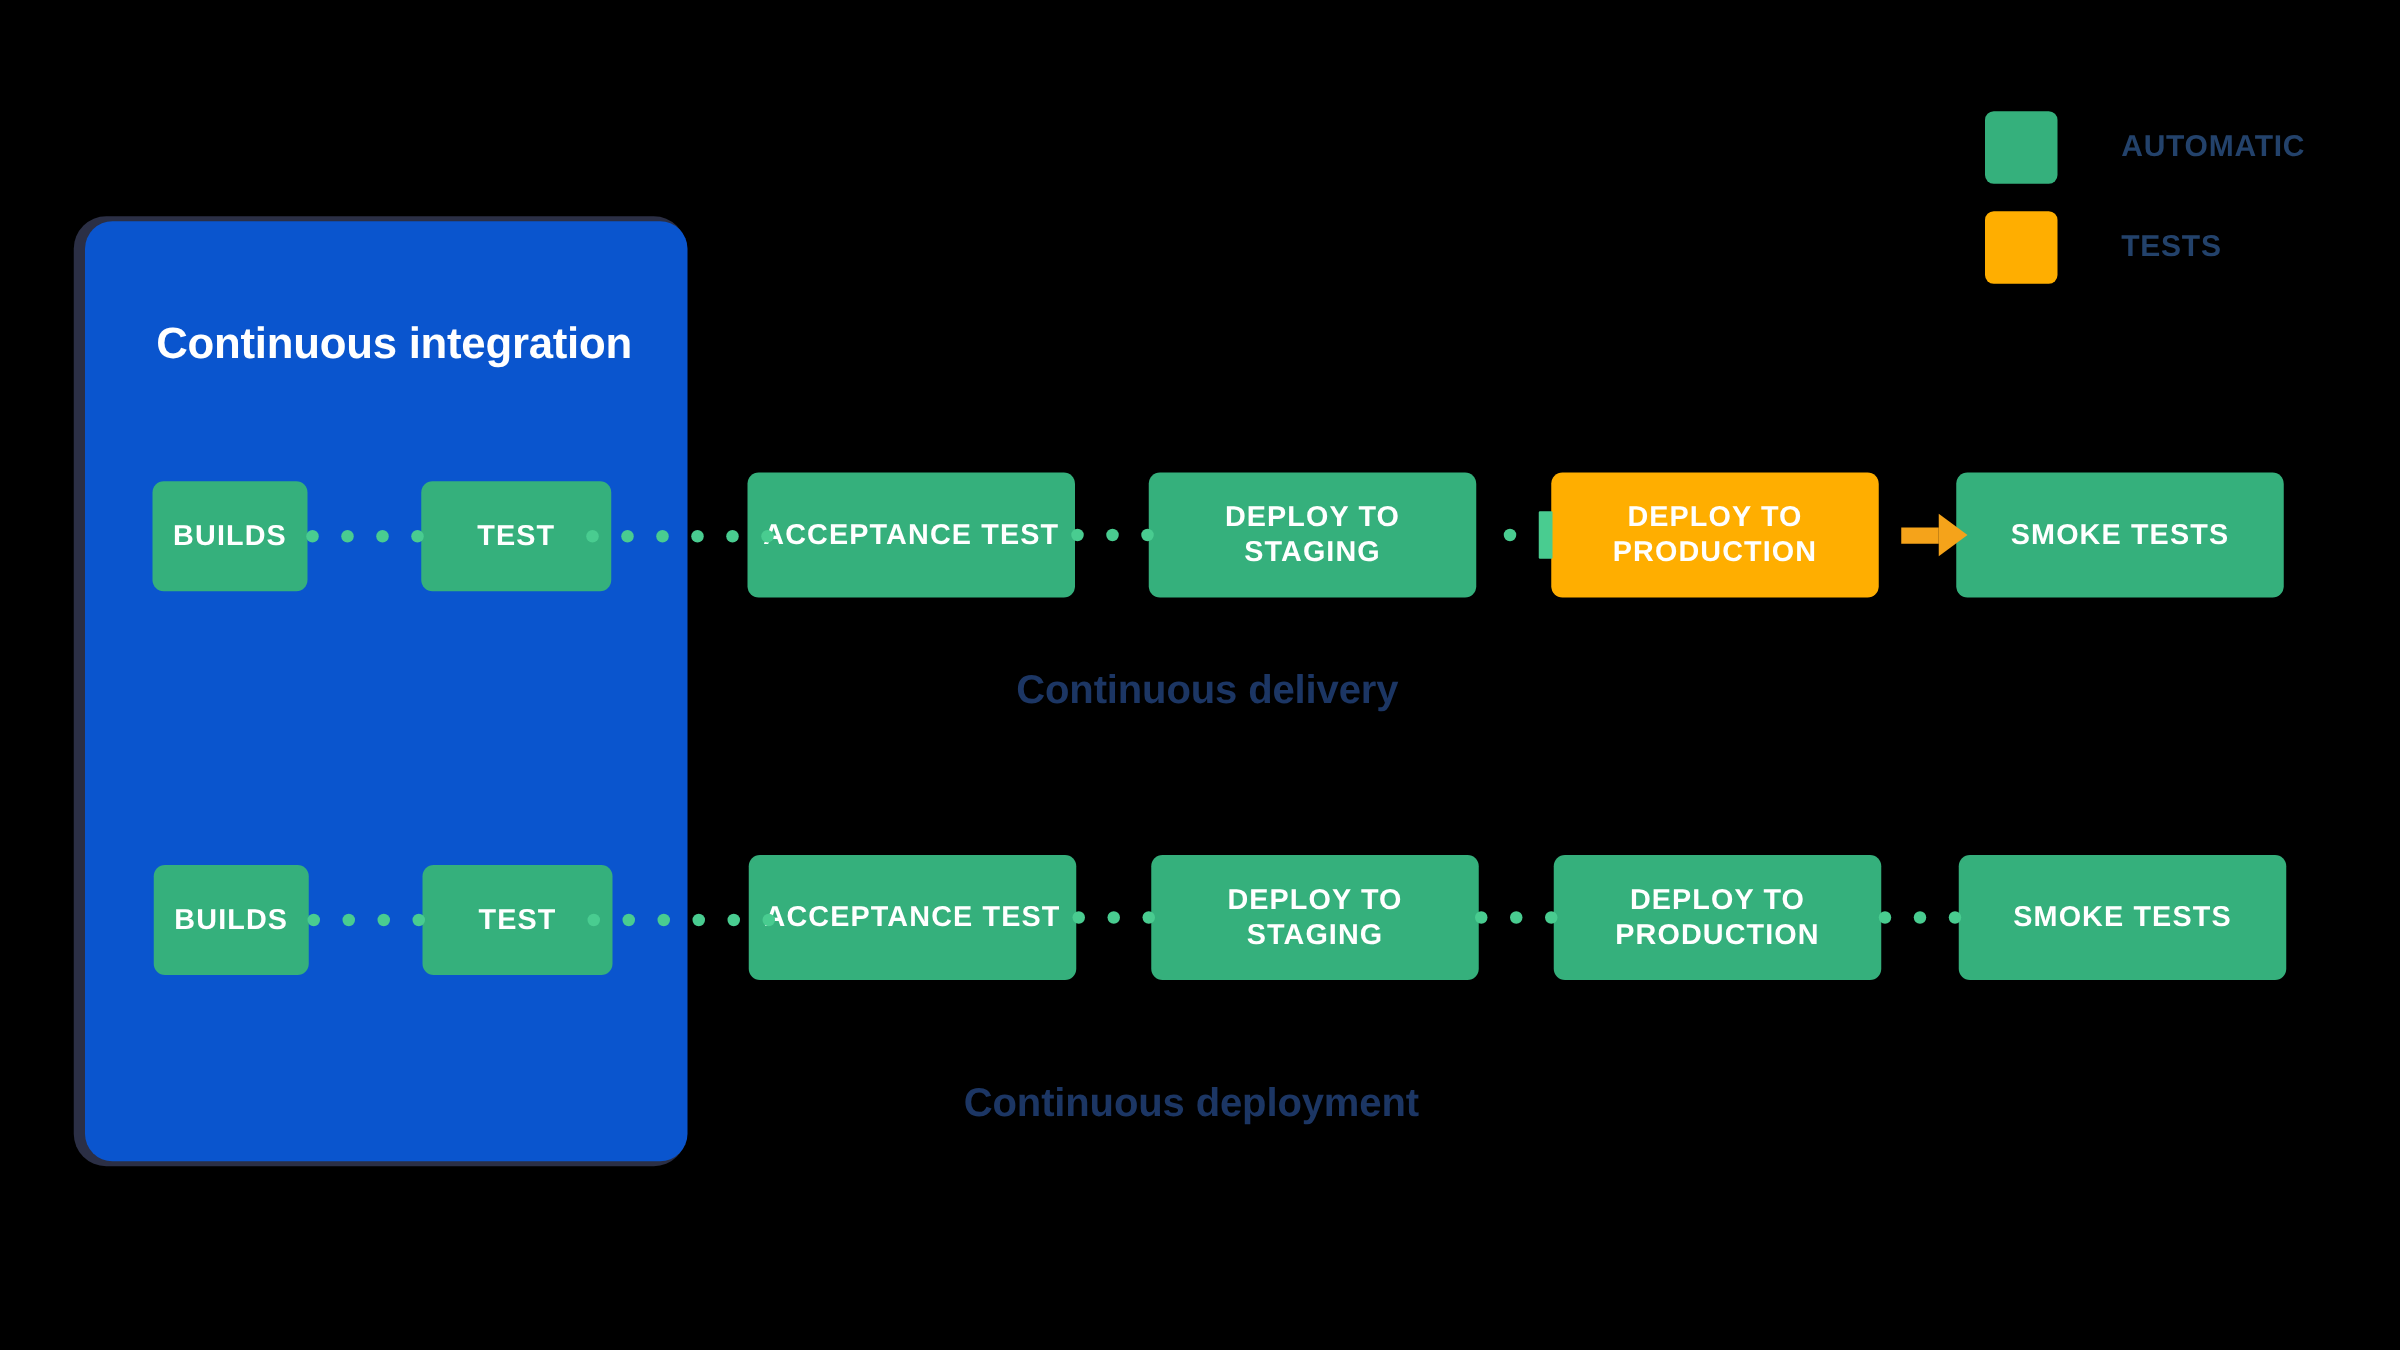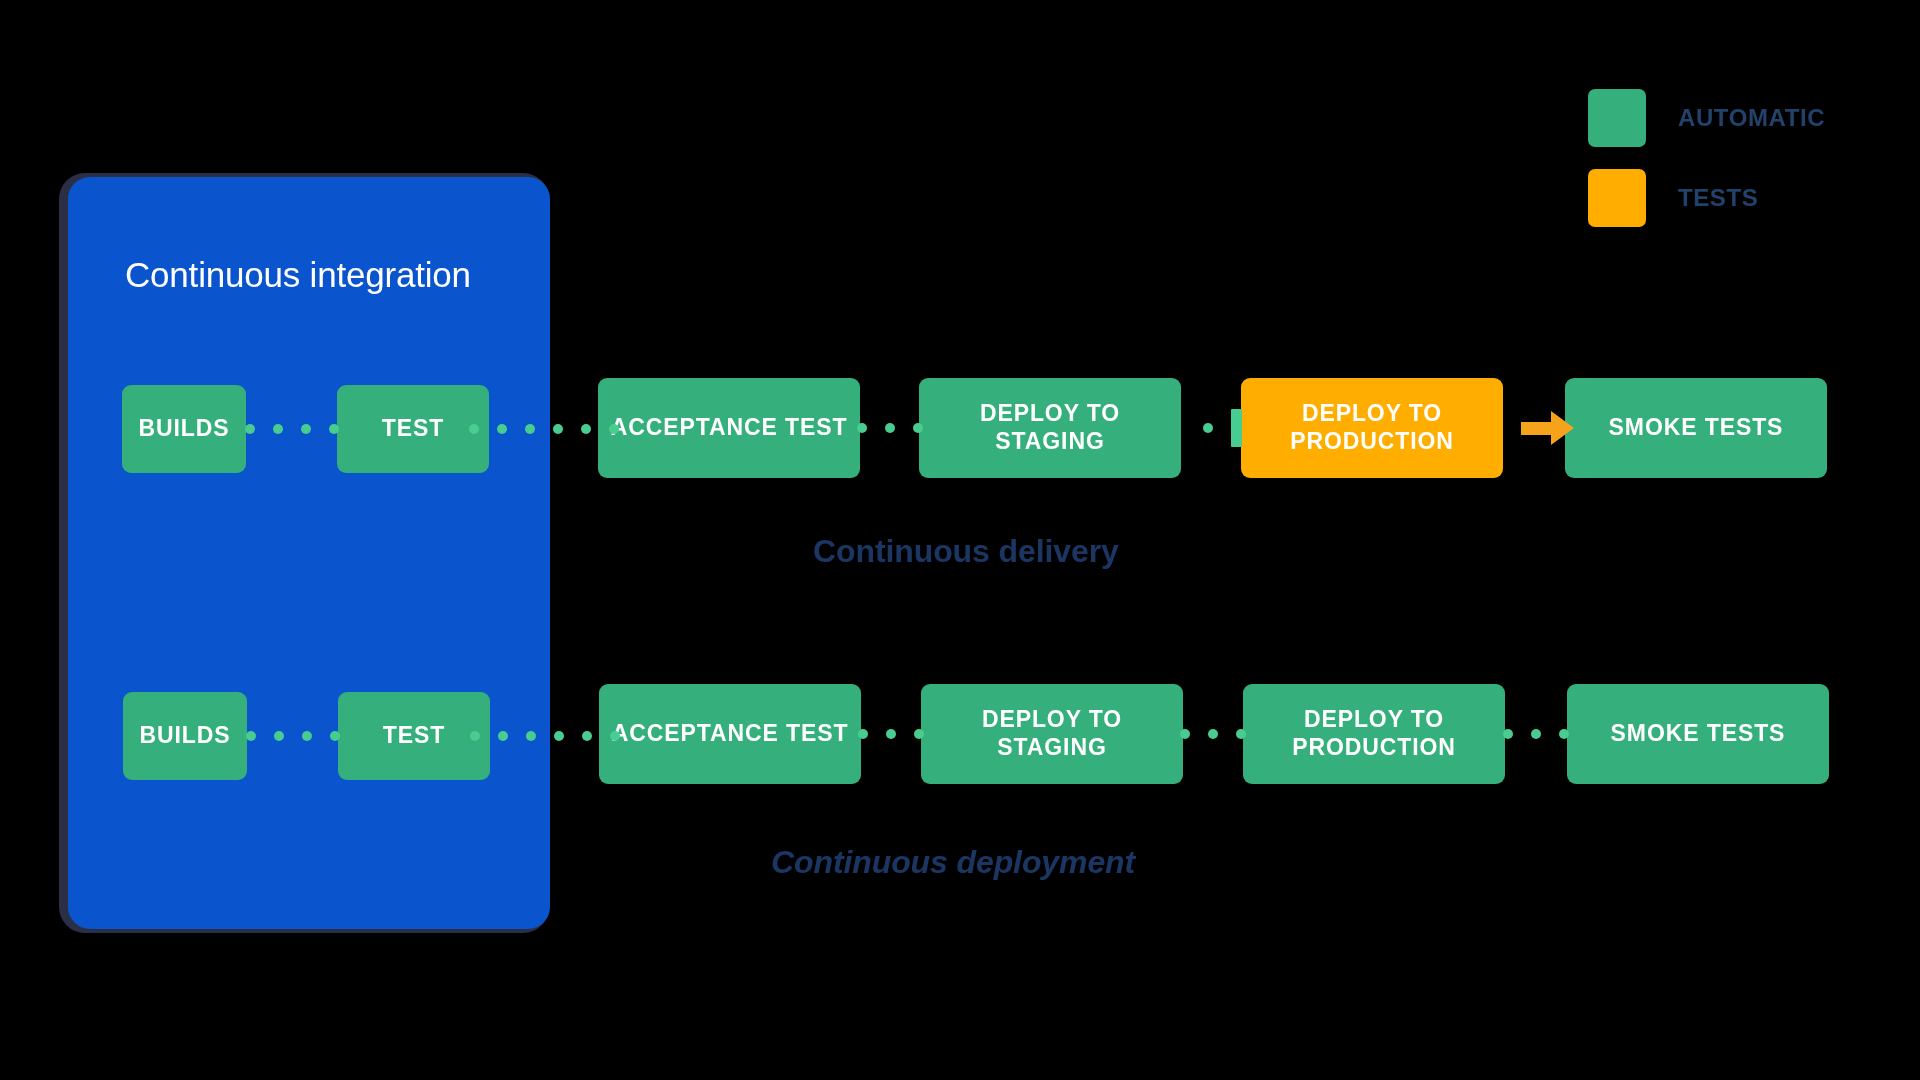--- a/index.html
+++ b/index.html
@@ -28,20 +28,21 @@
     position: absolute;
     left: 1588px;
     top: 88px;
     width: 300px;
   }
   .legend-row {
     display: flex;
     align-items: center;
     height: 60px;
     margin-bottom: 20px;
+    gap: 19px;
   }
   .legend-swatch {
     width: 58px;
     height: 58px;
     border-radius: 7px;
     flex: 0 0 auto;
   }
   .legend-label {
     margin-left: 32px;
     font-size: 24px;
@@ -68,21 +69,21 @@
     width: 482px;
     height: 752px;
     border-radius: 22px;
     background: #0A55CE;
   }
   .ci-title {
     position: absolute;
     left: 125px;
     top: 255px;
     font-size: 35px;
-    font-weight: normal;
+    font-weight: bold;
     color: #FFFFFF;
     letter-spacing: -0.2px;
     white-space: nowrap;
   }
 
   
   .stage {
     position: absolute;
     border-radius: 9px;
     display: flex;
@@ -225,21 +226,21 @@
         <div class="dot"></div>
       </div>
       <div class="dots" style="left: 1503px; top: 728px;">
         <div class="dot"></div>
         <div class="dot"></div>
         <div class="dot"></div>
       </div>
     </div>
 
   <div class="caption" style="left:813px; top:533px;">Continuous delivery</div>
-  <div class="caption" style="left:771px; top:844px;font-style:italic;">Continuous deployment</div>
+  <div class="caption" style="left:771px; top:864px;">Continuous deployment</div>
 
   <div class="legend">
     <div class="legend-row">
       <div class="legend-swatch" style="background:#35B07C;"></div>
       <div class="legend-label">AUTOMATIC</div>
     </div>
     <div class="legend-row">
       <div class="legend-swatch" style="background:#FFAE00;"></div>
       <div class="legend-label">TESTS</div>
     </div>

